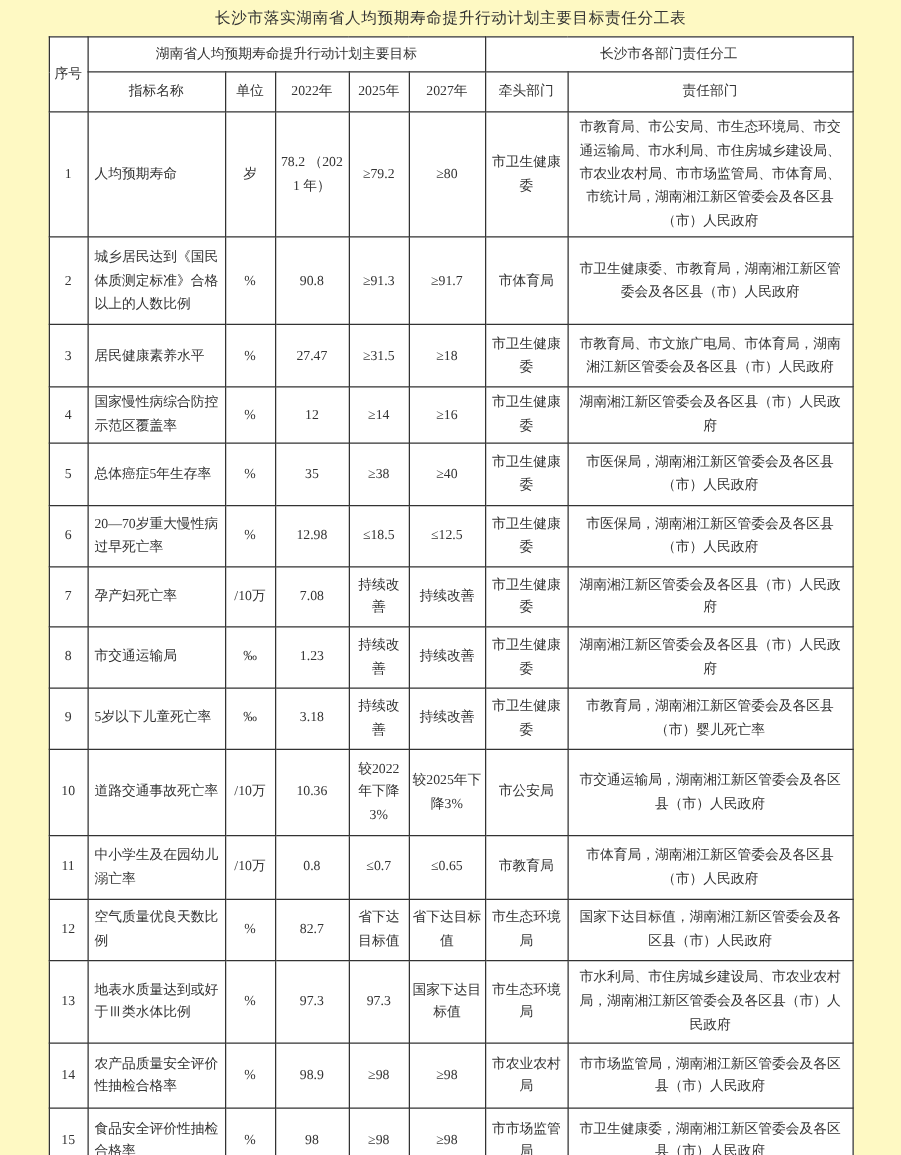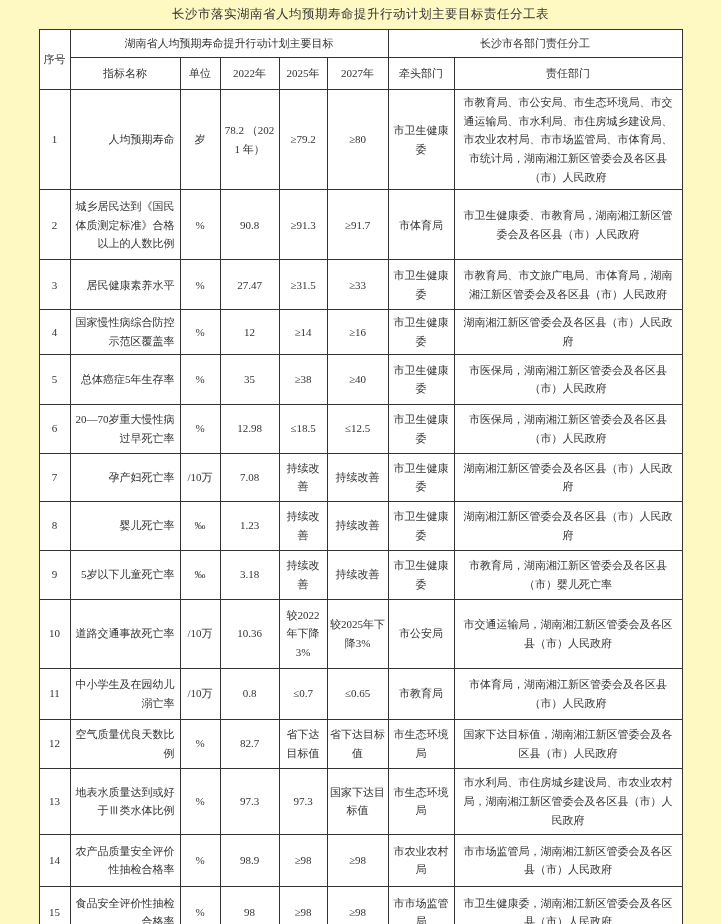--- a/index.html
+++ b/index.html
@@ -33,21 +33,21 @@
     border: 1px solid #333;
     font-size: 11px;
     font-weight: normal;
     color: #333;
     line-height: 1.7;
     vertical-align: middle;
     word-break: break-all;
   }
   th { text-align: center; }
   td.c { text-align: center; padding: 2px 2px; }
-  td.l { text-align: right; padding: 2px 5px; }
+  td.l { text-align: left; padding: 2px 5px; }
   td.duty { text-align: center; padding: 3px 8px; line-height: 1.9; }
 </style>
 </head>
 <body>
 
 <div class="page">
   <div class="doc-title">长沙市落实湖南省人均预期寿命提升行动计划主要目标责任分工表</div>
 
   <table class="main">
     <colgroup>
@@ -96,21 +96,21 @@
         <td class="c">≥91.7</td>
         <td class="c">市体育局</td>
         <td class="duty">市卫生健康委、市教育局，湖南湘江新区管委会及各区县（市）人民政府</td>
       </tr>
       <tr style="height:50px">
         <td class="c">3</td>
         <td class="l">居民健康素养水平</td>
         <td class="c">%</td>
         <td class="c">27.47</td>
         <td class="c">≥31.5</td>
-        <td class="c">≥33</td>
+        <td class="c">≥18</td>
         <td class="c">市卫生健康委</td>
         <td class="duty">市教育局、市文旅广电局、市体育局，湖南湘江新区管委会及各区县（市）人民政府</td>
       </tr>
       <tr style="height:43px">
         <td class="c">4</td>
         <td class="l">国家慢性病综合防控示范区覆盖率</td>
         <td class="c">%</td>
         <td class="c">12</td>
         <td class="c">≥14</td>
         <td class="c">≥16</td>
@@ -142,21 +142,21 @@
         <td class="l">孕产妇死亡率</td>
         <td class="c">/10万</td>
         <td class="c">7.08</td>
         <td class="c">持续改善</td>
         <td class="c">持续改善</td>
         <td class="c">市卫生健康委</td>
         <td class="duty">湖南湘江新区管委会及各区县（市）人民政府</td>
       </tr>
       <tr style="height:49px">
         <td class="c">8</td>
-        <td class="l">婴儿死亡率</td>
+        <td class="l">市交通运输局</td>
         <td class="c">‰</td>
         <td class="c">1.23</td>
         <td class="c">持续改善</td>
         <td class="c">持续改善</td>
         <td class="c">市卫生健康委</td>
         <td class="duty">湖南湘江新区管委会及各区县（市）人民政府</td>
       </tr>
       <tr style="height:49px">
         <td class="c">9</td>
         <td class="l">5岁以下儿童死亡率</td>

